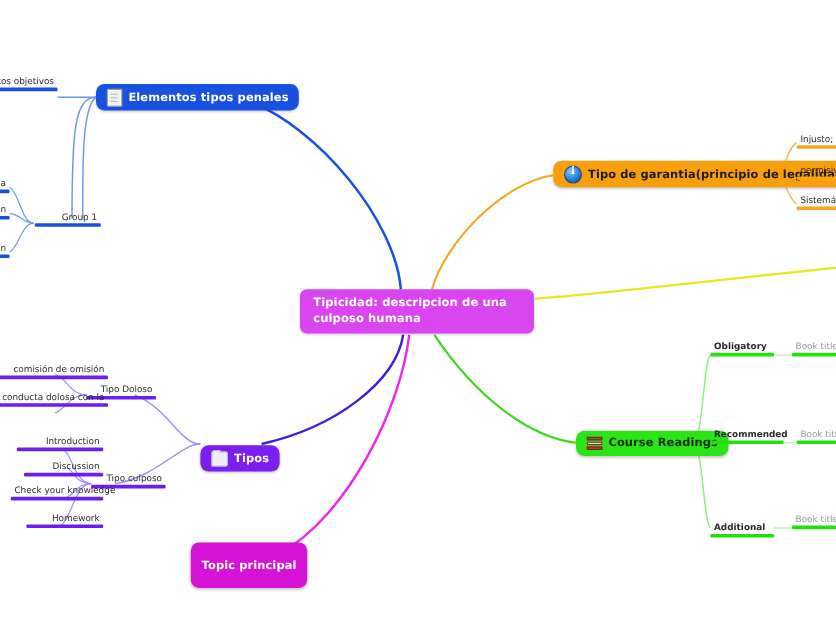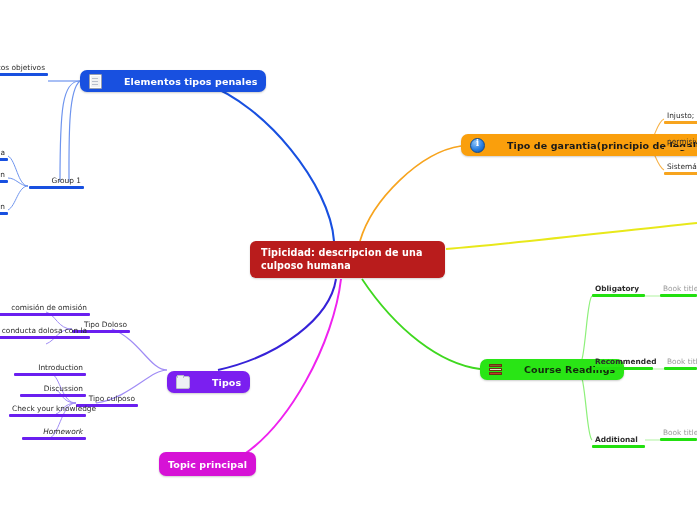--- a/index.html
+++ b/index.html
@@ -2,38 +2,38 @@
 <html><head>
 <meta charset="utf-8">
 <style>
   html,body{margin:0;padding:0;background:#ffffff;}
   body{width:697px;height:520px;position:relative;overflow:hidden;
        font-family:"DejaVu Sans","Liberation Sans",sans-serif;}
   #canvas{position:absolute;inset:0;width:697px;height:520px;}
   svg.links{position:absolute;left:0;top:0;width:697px;height:520px;pointer-events:none;}
 
   
-  .node{position:absolute;display:flex;align-items:center;gap:22px;
+  .node{position:absolute;display:flex;align-items:center;gap:5px;
         border-radius:7px;padding:5px 9px;box-sizing:border-box;
         font-weight:bold;font-size:9.5px;letter-spacing:.1px;white-space:nowrap;}
   .node .ico{flex:0 0 auto;display:inline-block;position:relative;}
 
-  #central{left:250px;top:241px;width:195px;height:37px;background:#b91c1c;
+  #central{left:250px;top:241px;width:195px;height:37px;background:#d946ef;
            color:#ffffff;border-radius:6px;padding:6px 11px;line-height:12.5px;
            font-size:9.6px;white-space:normal;align-items:center;
            box-shadow:0 1px 2px rgba(0,0,0,.18);}
   #central span{display:block;}
 
   #n-elementos{left:80px;top:70px;height:22px;background:#1850e0;color:#fff;
                box-shadow:0 1px 2px rgba(0,0,0,.2);}
   #n-garantia{left:461px;top:134px;height:22px;background:#fa9f0c;color:#1a1a1a;
               box-shadow:0 1px 2px rgba(0,0,0,.2);}
   #n-tipos{left:167px;top:359px;height:22px;background:#7b1ff0;color:#fff;
            box-shadow:0 1px 2px rgba(0,0,0,.2);margin-top:12px;}
-  #n-topic{left:159px;top:452px;height:24px;background:#d612d6;color:#fff;
+  #n-topic{left:159px;top:452px;height:38px;background:#d612d6;color:#fff;
            box-shadow:0 1px 2px rgba(0,0,0,.2);}
   #n-readings{left:480px;top:359px;height:21px;background:#29e515;color:#132b0d;
               box-shadow:0 1px 2px rgba(0,0,0,.2);}
 
   
   .leaf{position:absolute;font-size:7.4px;font-weight:normal;color:#2b2b2b;
         white-space:nowrap;line-height:9px;}
   .leaf .txt{display:block;padding:0 3px 1px 3px;}
   .leaf .bar{display:block;height:3px;border-radius:1px;}
   .leaf.bold .txt{font-weight:bold;}
@@ -201,21 +201,21 @@
     <span class="bar"></span>
   </div>
   <div class="leaf l b-purple" style="left:20px;top:384px;width:66px;">
     <span class="txt">Discussion</span>
     <span class="bar"></span>
   </div>
   <div class="leaf l b-purple" style="left:9px;top:404px;width:77px;">
     <span class="txt">Check your knowledge</span>
     <span class="bar"></span>
   </div>
-  <div class="leaf l b-purple" style="left:22px;top:427px;width:64px;font-style:italic;">
+  <div class="leaf l b-purple" style="left:22px;top:427px;width:64px;">
     <span class="txt">Homework</span>
     <span class="bar"></span>
   </div>
 
   <div class="node" id="n-topic">
     <span>Topic principal</span>
   </div>
 
   <div class="node" id="n-readings">
     <span class="ico ico-books">

